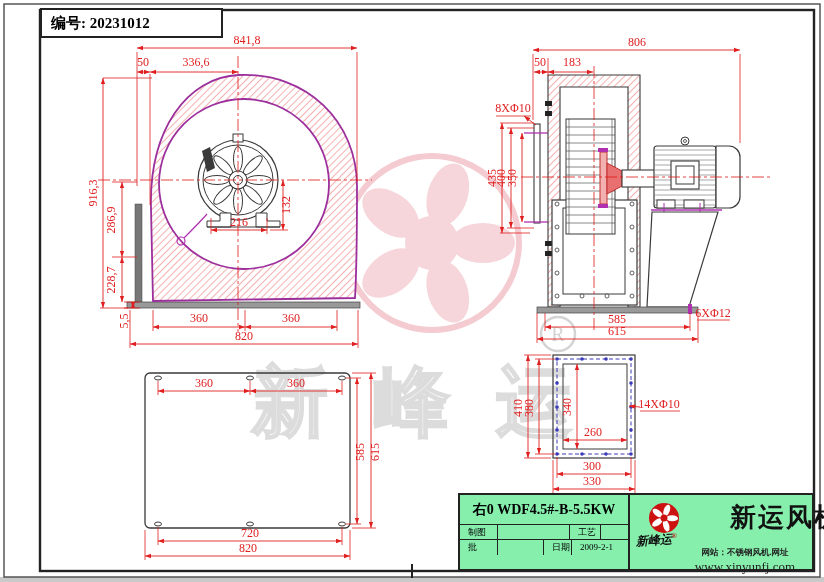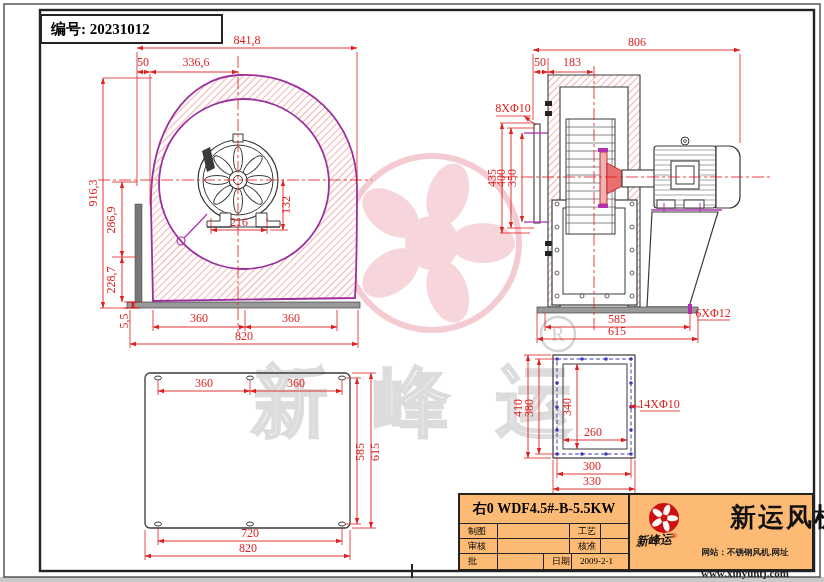--- a/index.html
+++ b/index.html
@@ -5,38 +5,38 @@
   html,body{margin:0;padding:0;background:#bfbfbf;}
   .sheet{position:relative;width:824px;height:582px;background:#ffffff;overflow:hidden;
          font-family:"Liberation Serif",serif;}
   svg{position:absolute;left:0;top:0;}
   .dm{stroke:#e02020;stroke-width:.9;fill:none;marker-start:url(#arr);marker-end:url(#arr);}
   .ext{stroke:#e02020;stroke-width:.8;fill:none;}
   .cl{stroke:#e01515;stroke-width:.8;fill:none;stroke-dasharray:12 3 3 3;}
   text.dim{fill:#e02020;font:12px "Liberation Serif",serif;text-anchor:middle;}
   .ol{stroke:#3a3a3a;fill:none;}
   
-  .tb{position:absolute;left:458px;top:493px;width:356px;height:78px;background:#fdba74;
+  .tb{position:absolute;left:458px;top:493px;width:356px;height:78px;background:#86efac;
       border:2px solid #222;box-sizing:border-box;display:flex;z-index:3;}
   .tb-left{width:170px;border-right:2px solid #222;display:flex;flex-direction:column;box-sizing:border-box;}
   .tb-model{height:29px;border-bottom:1px solid #222;display:flex;align-items:center;justify-content:center;
             font-weight:bold;font-size:14px;white-space:nowrap;}
   .tb-row{display:flex;height:15px;border-bottom:1px solid #222;box-sizing:border-box;}
   .tb-row:last-child{border-bottom:none;}
   .tb-cell{border-right:1px solid #222;box-sizing:border-box;font-size:9px;line-height:14px;
            padding-left:8px;overflow:hidden;white-space:nowrap;}
   .tb-cell:last-child{border-right:none;}
   .tb-right{position:relative;flex:1;}
   .brand{position:absolute;left:60px;top:5px;font-size:26px;font-weight:bold;letter-spacing:2px;color:#111;white-space:nowrap;margin-left:40px;}
   .logoscript{position:absolute;left:6px;top:37px;font-size:12px;font-weight:bold;font-style:italic;
               transform:rotate(-4deg);color:#111;white-space:nowrap;}
   .regmark{color:#cc1111;font-size:7px;vertical-align:super;}
   .site1{position:absolute;left:40px;top:52px;width:150px;text-align:center;font-size:8.5px;font-weight:bold;color:#222;}
-  .site2{position:absolute;left:40px;top:64px;width:150px;text-align:center;font-size:11px;font-weight:bold;color:#222;margin-top:8px;}
-  .dno{position:absolute;left:40px;top:14px;width:183px;height:30px;background:#fff;border:2px solid #222;
+  .site2{position:absolute;left:40px;top:64px;width:150px;text-align:center;font-size:13px;font-weight:normal;color:#222;}
+  .dno{position:absolute;left:40px;top:8px;width:183px;height:30px;background:#fff;border:2px solid #222;
        box-sizing:border-box;font-size:15px;font-weight:bold;line-height:26px;padding-left:9px;z-index:3;}
 </style>
 </head>
 <body>
 
 <div class="sheet">
 
 <svg width="824" height="582" viewBox="0 0 824 582">
   <defs>
     <pattern id="hatchR" width="5" height="5" patternUnits="userSpaceOnUse" patternTransform="rotate(45)">
@@ -361,26 +361,20 @@
 <div class="tb">
   <div class="tb-left">
     <div class="tb-model">右0 WDF4.5#-B-5.5KW</div>
     <div class="tb-row">
       <div class="tb-cell" style="width:38px">制图</div>
       <div class="tb-cell" style="width:72px"></div>
       <div class="tb-cell" style="width:31px">工艺</div>
       <div class="tb-cell" style="flex:1"></div>
     </div>
     <div class="tb-row">
-      <div class="tb-cell" style="width:38px">审核</div>
-      <div class="tb-cell" style="width:72px"></div>
-      <div class="tb-cell" style="width:31px">核准</div>
-      <div class="tb-cell" style="flex:1"></div>
-    </div>
-    <div class="tb-row">
       <div class="tb-cell" style="width:38px">批</div>
       <div class="tb-cell" style="width:46px"></div>
       <div class="tb-cell" style="width:28px">日期</div>
       <div class="tb-cell" style="flex:1;text-align:left">2009-2-1</div>
     </div>
   </div>
   <div class="tb-right">
     <svg width="36" height="36" style="position:absolute;left:16px;top:5px">
       <circle cx="18" cy="18" r="15" fill="#cc1111"></circle>
       <g fill="#ffffff">

